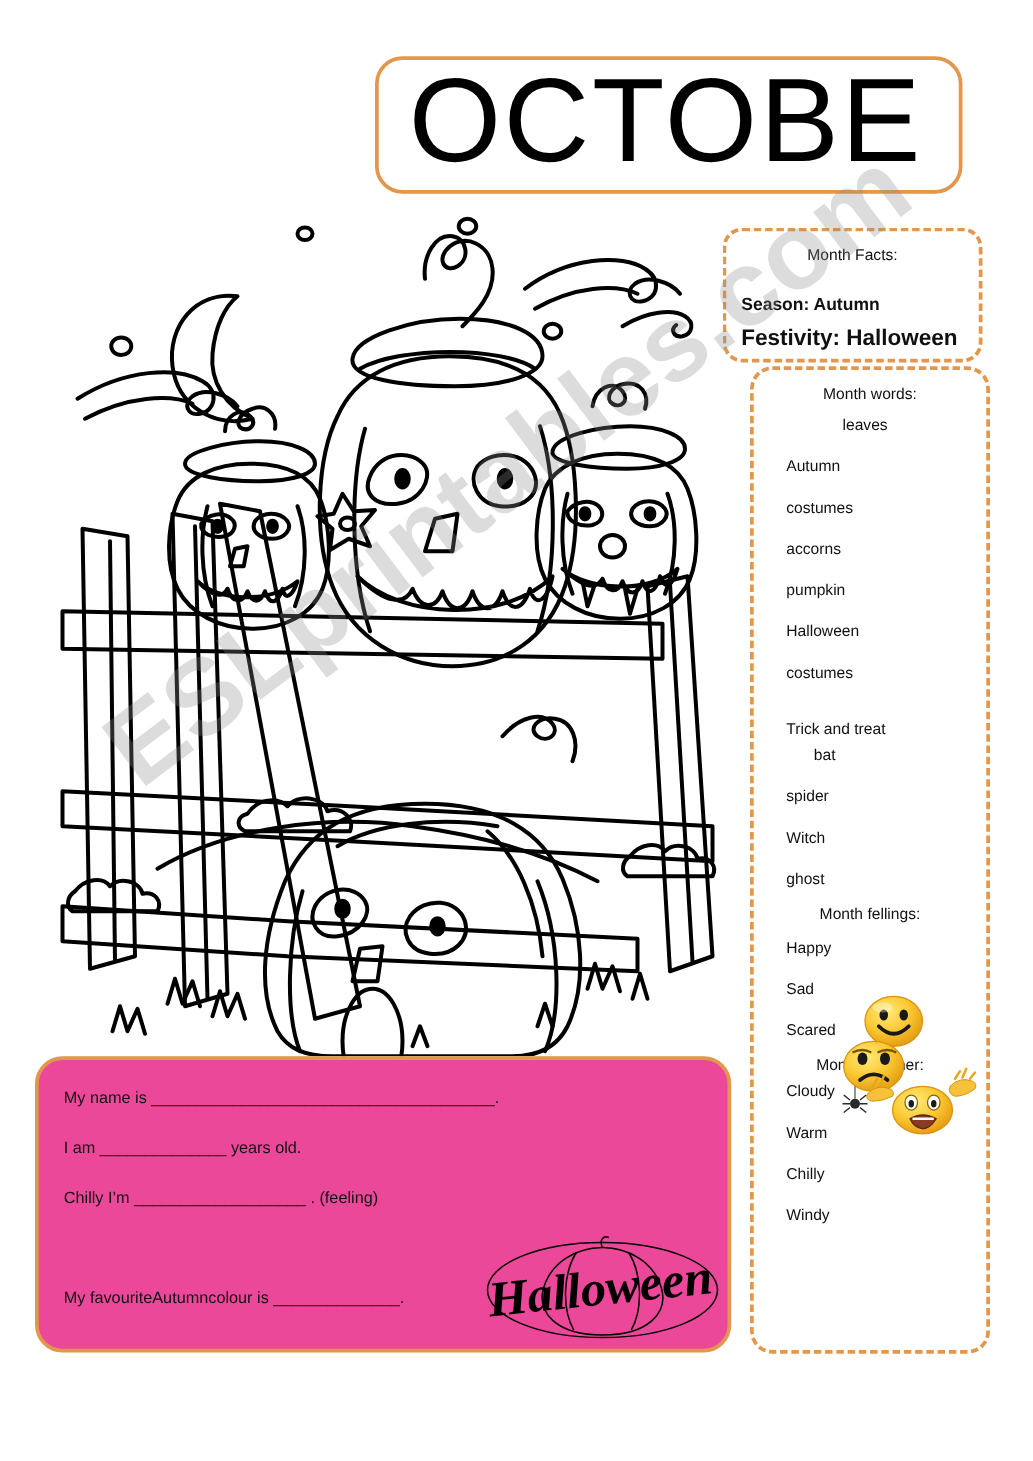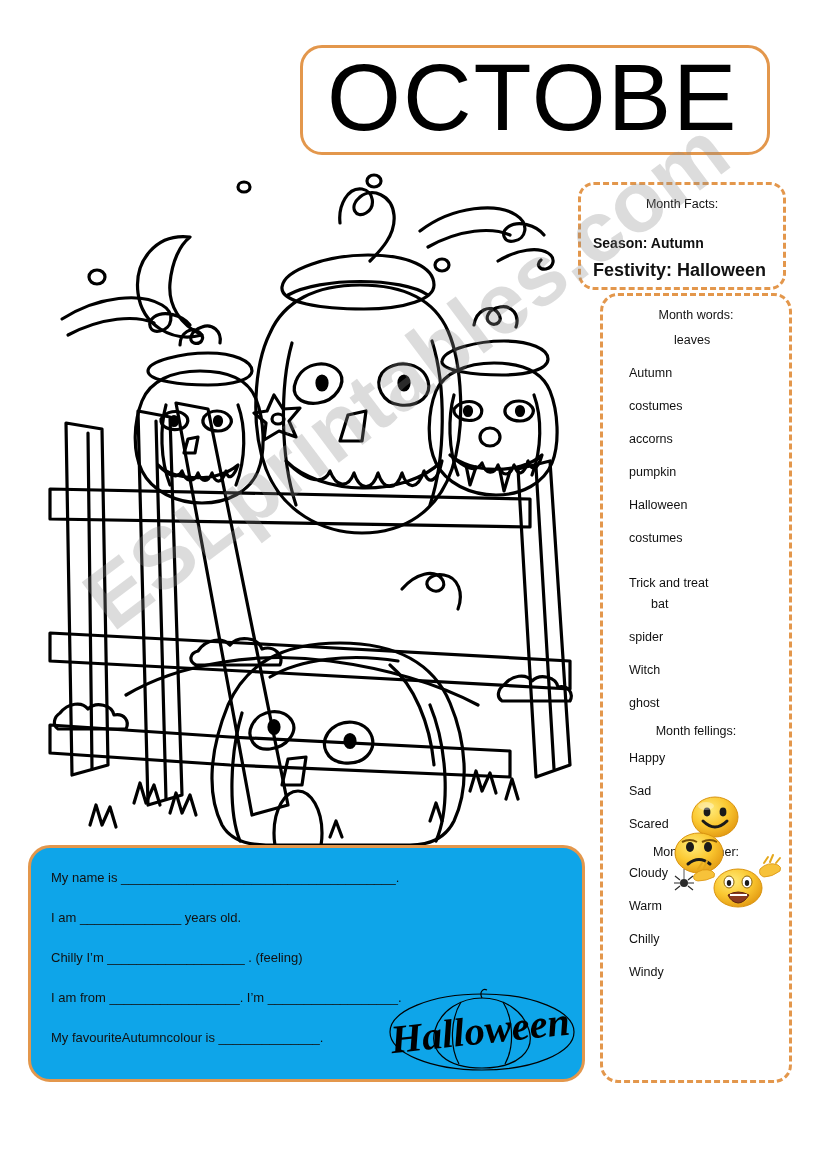--- a/index.html
+++ b/index.html
@@ -125,21 +125,21 @@
 
   
   #form-box {
     position: absolute;
     left: 28px;
     top: 845px;
     width: 557px;
     height: 237px;
     border: 3px solid #E3974C;
     border-radius: 22px;
-    background: #0ea5e9;
+    background: #ec4899;
     box-sizing: border-box;
   }
   .form-line {
     position: absolute;
     left: 20px;
     font-size: 13px;
     white-space: nowrap;
     color: #111111;
   }
   #halloween-logo {
@@ -422,21 +422,20 @@
       <path d="M8 85 L3 81 M8 88 L2 88 M8 91 L3 95 M16 85 L21 81 M16 88 L22 88 M16 91 L21 95"></path>
       <path d="M12 84 L12 74" stroke-width="0.8"></path>
     </g>
   </svg>
 </div>
 
 <div id="form-box">
   <div class="form-line" style="top:22px;">My name is ______________________________________.</div>
   <div class="form-line" style="top:62px;">I am ______________ years old.</div>
   <div class="form-line" style="top:102px;">Chilly I’m ___________________ . (feeling)</div>
-  <div class="form-line" style="top:142px;">I am from __________________. I’m __________________.</div>
   <div class="form-line" style="top:182px;">My favouriteAutumncolour is ______________.</div>
 
   <div id="halloween-logo">
     <svg width="205" height="85" viewBox="0 0 205 85" xmlns="http://www.w3.org/2000/svg">
       <g fill="none" stroke="#000000" stroke-width="1.2">
         <ellipse cx="103" cy="44" rx="92" ry="38"></ellipse>
         <path d="M103 10 C82 10 62 22 56 42 C50 62 66 80 103 80
                  C140 80 156 62 150 42 C144 22 124 10 103 10 Z"></path>
         <path d="M82 14 C72 30 70 58 80 76"></path>
         <path d="M124 14 C134 30 136 58 126 76"></path>

